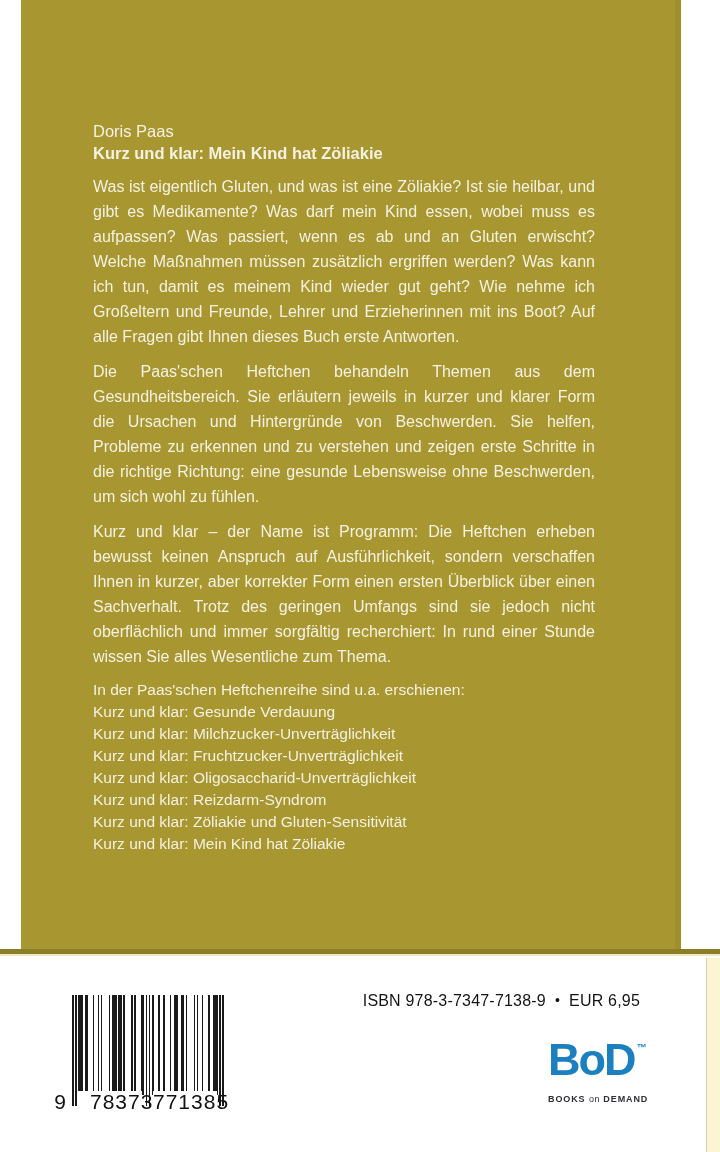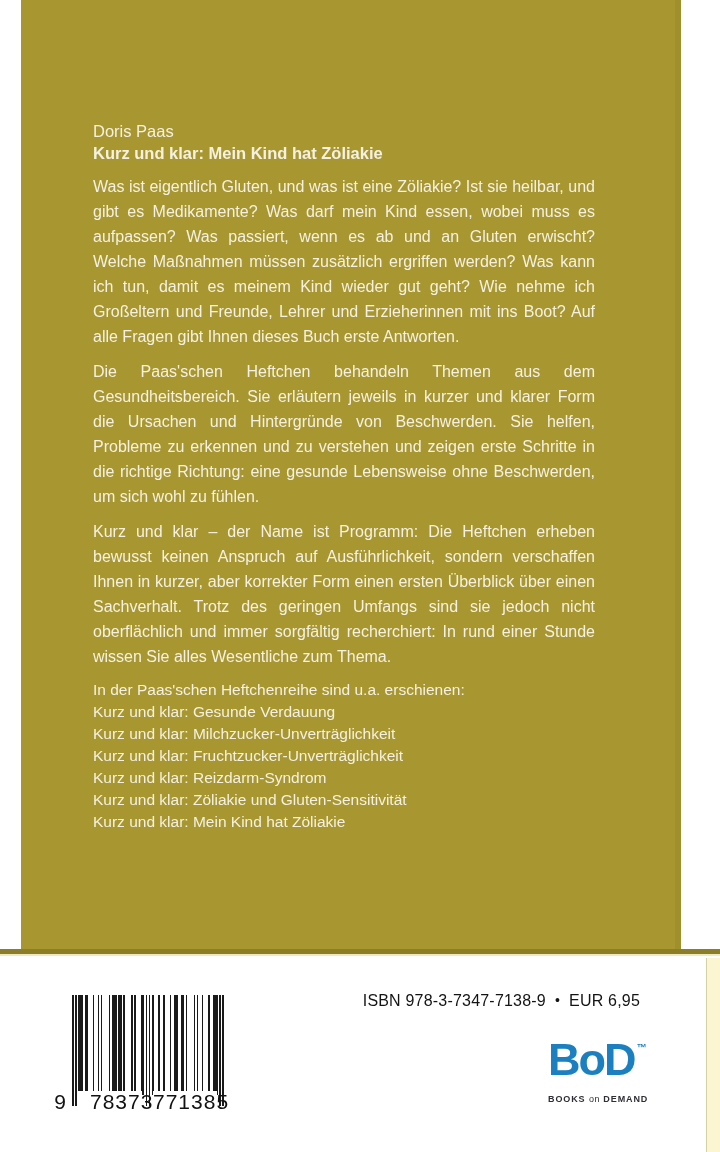--- a/index.html
+++ b/index.html
@@ -88,20 +88,21 @@
 
     <p class="para">Was ist eigentlich Gluten, und was ist eine Zöliakie? Ist sie heilbar, und gibt es Medikamente? Was darf mein Kind essen, wobei muss es aufpassen? Was passiert, wenn es ab und an Gluten erwischt? Welche Maßnahmen müssen zusätzlich ergriffen werden? Was kann ich tun, damit es meinem Kind wieder gut geht? Wie nehme ich Großeltern und Freunde, Lehrer und Erzieherinnen mit ins Boot? Auf alle Fragen gibt Ihnen dieses Buch erste Antworten.</p>
     <p class="para">Die Paas'schen Heftchen behandeln Themen aus dem Gesundheitsbereich. Sie erläutern jeweils in kurzer und klarer Form die Ursachen und Hintergründe von Beschwerden. Sie helfen, Probleme zu erkennen und zu verstehen und zeigen erste Schritte in die richtige Richtung: eine gesunde Lebensweise ohne Beschwerden, um sich wohl zu fühlen.</p>
     <p class="para">Kurz und klar – der Name ist Programm: Die Heftchen erheben bewusst keinen Anspruch auf Ausführlichkeit, sondern verschaffen Ihnen in kurzer, aber korrekter Form einen ersten Überblick über einen Sachverhalt. Trotz des geringen Umfangs sind sie jedoch nicht oberflächlich und immer sorgfältig recherchiert: In rund einer Stunde wissen Sie alles Wesentliche zum Thema.</p>
 
     <div class="series">
       <div class="series-heading">In der Paas'schen Heftchenreihe sind u.a. erschienen:</div>
       <div class="series-item">Kurz und klar: Gesunde Verdauung</div>
       <div class="series-item">Kurz und klar: Milchzucker-Unverträglichkeit</div>
       <div class="series-item">Kurz und klar: Fruchtzucker-Unverträglichkeit</div>
+      <div class="series-item">Kurz und klar: Oligosaccharid-Unverträglichkeit</div>
       <div class="series-item">Kurz und klar: Reizdarm-Syndrom</div>
       <div class="series-item">Kurz und klar: Zöliakie und Gluten-Sensitivität</div>
       <div class="series-item">Kurz und klar: Mein Kind hat Zöliakie</div>
     </div>
   </div>
 
   <div class="band"></div>
 
   <div class="lower">
 

